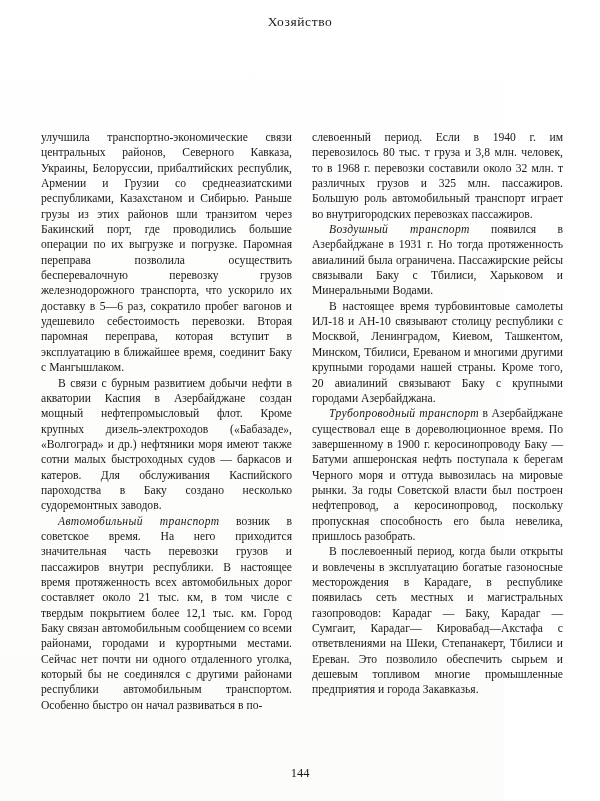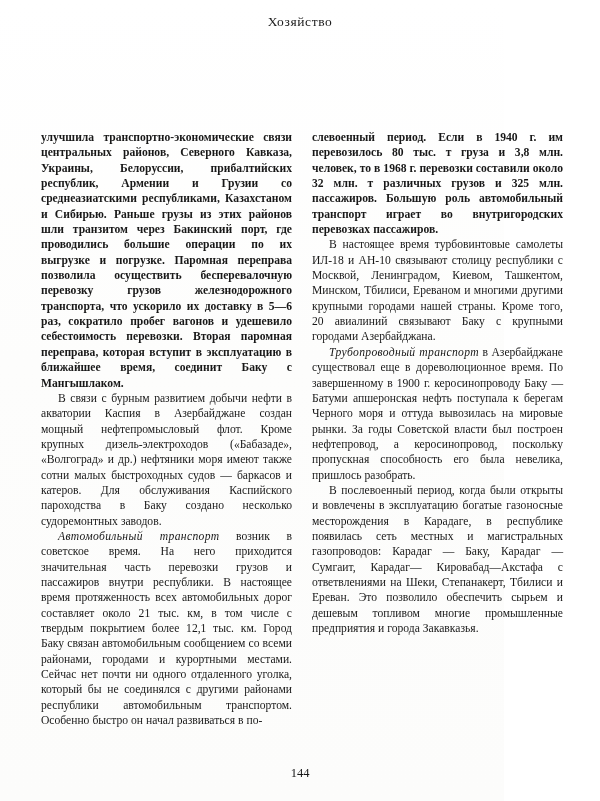--- a/index.html
+++ b/index.html
@@ -57,21 +57,20 @@
     line-height: 15.35px;
     text-align: justify;
     text-align-last: left;
     text-indent: 17px;
     hyphens: manual;
     word-spacing: 0.1px;
     color: #181818;
   }
   .col p.noindent {
     text-indent: 0;
-    font-weight: bold;
   }
   .col p + p {
     margin-top: 0;
   }
   .term {
     font-style: italic;
     letter-spacing: 0.35px;
   }
   .folio {
     position: absolute;
@@ -100,20 +99,21 @@
   <div class="columns">
 
     <div class="col">
       <p class="noindent">улучшила транспортно-экономические связи центральных районов, Северного Кавказа, Украины, Белоруссии, прибалтийских республик, Армении и Грузии со среднеазиатскими республиками, Казахстаном и Сибирью. Раньше грузы из этих районов шли транзитом через Бакинский порт, где проводились большие операции по их выгрузке и погрузке. Паромная переправа позволила осуществить бесперевалочную перевозку грузов железнодорожного транспорта, что ускорило их доставку в 5—6 раз, сократило пробег вагонов и удешевило себестоимость перевозки. Вторая паромная переправа, которая вступит в эксплуатацию в ближайшее время, соединит Баку с Мангышлаком.</p>
       <p>В связи с бурным развитием добычи нефти в акватории Каспия в Азербайджане создан мощный нефтепромысловый флот. Кроме крупных дизель-электроходов («Бабазаде», «Волгоград» и др.) нефтяники моря имеют также сотни малых быстроходных судов — баркасов и катеров. Для обслуживания Каспийского пароходства в Баку создано несколько судоремонтных заводов.</p>
       <p><span class="term">Автомобильный транспорт</span><span> возник в советское время. На него приходится значительная часть перевозки грузов и пассажиров внутри республики. В настоящее время протяженность всех автомобильных дорог составляет около 21 тыс. км, в том числе с твердым покрытием более 12,1 тыс. км. Город Баку связан автомобильным сообщением со всеми районами, городами и курортными местами. Сейчас нет почти ни одного отдаленного уголка, который бы не соединялся с другими районами республики автомобильным транспортом. Особенно быстро он начал развиваться в по-</span></p>
     </div>
 
     <div class="col">
       <p class="noindent">слевоенный период. Если в 1940 г. им перевозилось 80 тыс. т груза и 3,8 млн. человек, то в 1968 г. перевозки составили около 32 млн. т различных грузов и 325 млн. пассажиров. Большую роль автомобильный транспорт играет во внутригородских перевозках пассажиров.</p>
+      <p><span class="term">Воздушный транспорт</span><span> появился в Азербайджане в 1931 г. Но тогда протяженность авиалиний была ограничена. Пассажирские рейсы связывали Баку с Тбилиси, Харьковом и Минеральными Водами.</span></p>
       <p>В настоящее время турбовинтовые самолеты ИЛ-18 и АН-10 связывают столицу республики с Москвой, Ленинградом, Киевом, Ташкентом, Минском, Тбилиси, Ереваном и многими другими крупными городами нашей страны. Кроме того, 20 авиалиний связывают Баку с крупными городами Азербайджана.</p>
       <p><span class="term">Трубопроводный транспорт</span><span> в Азербайджане существовал еще в дореволюционное время. По завершенному в 1900 г. керосинопроводу Баку — Батуми апшеронская нефть поступала к берегам Черного моря и оттуда вывозилась на мировые рынки. За годы Советской власти был построен нефтепровод, а керосинопровод, поскольку пропускная способность его была невелика, пришлось разобрать.</span></p>
       <p>В послевоенный период, когда были открыты и вовлечены в эксплуатацию богатые газоносные месторождения в Карадаге, в республике появилась сеть местных и магистральных газопроводов: Карадаг — Баку, Карадаг — Сумгаит, Карадаг— Кировабад—Акстафа с ответвлениями на Шеки, Степанакерт, Тбилиси и Ереван. Это позволило обеспечить сырьем и дешевым топливом многие промышленные предприятия и города Закавказья.</p>
     </div>
 
   </div>
 
   <div class="folio">144</div>
 </div>
 

